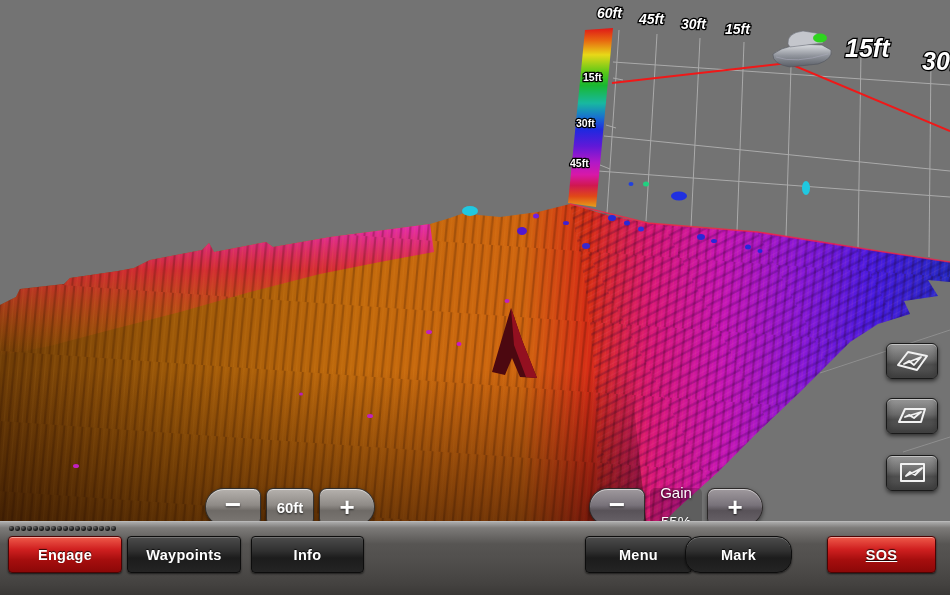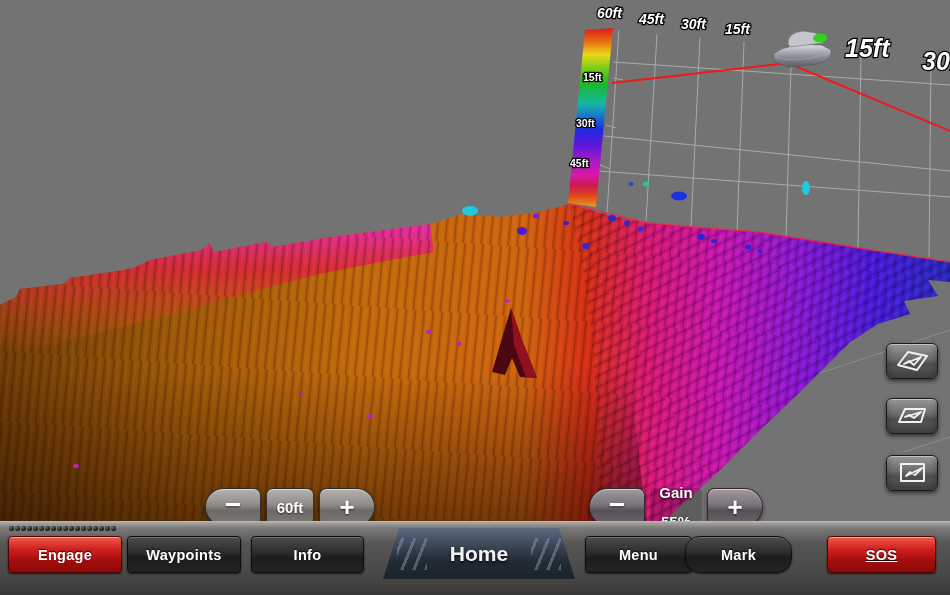--- a/index.html
+++ b/index.html
@@ -21,21 +21,21 @@
     background:linear-gradient(#b6b2ae,#8e8a86 45%,#6e6a66 60%,#7d7975);
     box-shadow:inset 0 1px 0 rgba(255,255,255,.55), 0 2px 4px rgba(0,0,0,.5);
     text-shadow:0 1px 2px rgba(0,0,0,.7);cursor:pointer;
   }
   .ctl-minus{width:56px;border-radius:20px 8px 8px 20px;font-size:28px;font-weight:bold;padding-bottom:4px;}
   .ctl-plus{width:56px;border-radius:8px 20px 20px 8px;font-size:26px;font-weight:bold;}
   .ctl-value{width:48px;border-radius:7px;font-size:15px;font-weight:bold;}
   .gain-dark .ctl-btn{background:linear-gradient(#a09a9e,#78727a 45%,#585258 60%,#6a646a);}
   .gain-text{
     width:52px;height:38px;display:flex;flex-direction:column;align-items:center;justify-content:center;
-    color:#fff;font-size:15px;font-weight:bold;line-height:17px;text-shadow:0 1px 3px #000;
+    color:#fff;font-size:15px;font-weight:normal;line-height:17px;text-shadow:0 1px 3px #000;
     background:rgba(0,0,0,.18);border-radius:5px;gap:12px;
   }
 
   
   .view-btn{
     position:absolute;right:12px;width:52px;height:36px;border-radius:6px;
     border:1px solid #1a1a1a;display:flex;align-items:center;justify-content:center;
     background:linear-gradient(#989898,#6a6a6a 45%,#4e4e4e 60%,#5c5c5c);
     box-shadow:inset 0 1px 0 rgba(255,255,255,.45), inset 0 -5px 7px rgba(0,0,0,.35), 0 2px 4px rgba(0,0,0,.6);
     cursor:pointer;
@@ -277,24 +277,19 @@
         <span></span>
         <span></span>
         <span></span>
         <span></span>
       </div>
 
     <div class="tb-btn tb-red" style="left:8px;width:114px;">Engage</div>
     <div class="tb-btn" style="left:127px;width:114px;">Waypoints</div>
     <div class="tb-btn" style="left:251px;width:113px;">Info</div>
 
-    <div class="home-tab">
-      <span class="home-stripes hs-l"></span>
-      <span class="txt">Home</span>
-      <span class="home-stripes hs-r"></span>
-    </div>
 
     <div class="tb-btn" style="left:585px;width:107px;">Menu</div>
     <div class="tb-btn" style="left:685px;width:107px;border-radius:15px;">Mark</div>
     <div class="tb-btn tb-red" style="left:827px;width:109px;text-decoration:underline;">SOS</div>
   </div>
 
 </div>
 
 </body></html>

